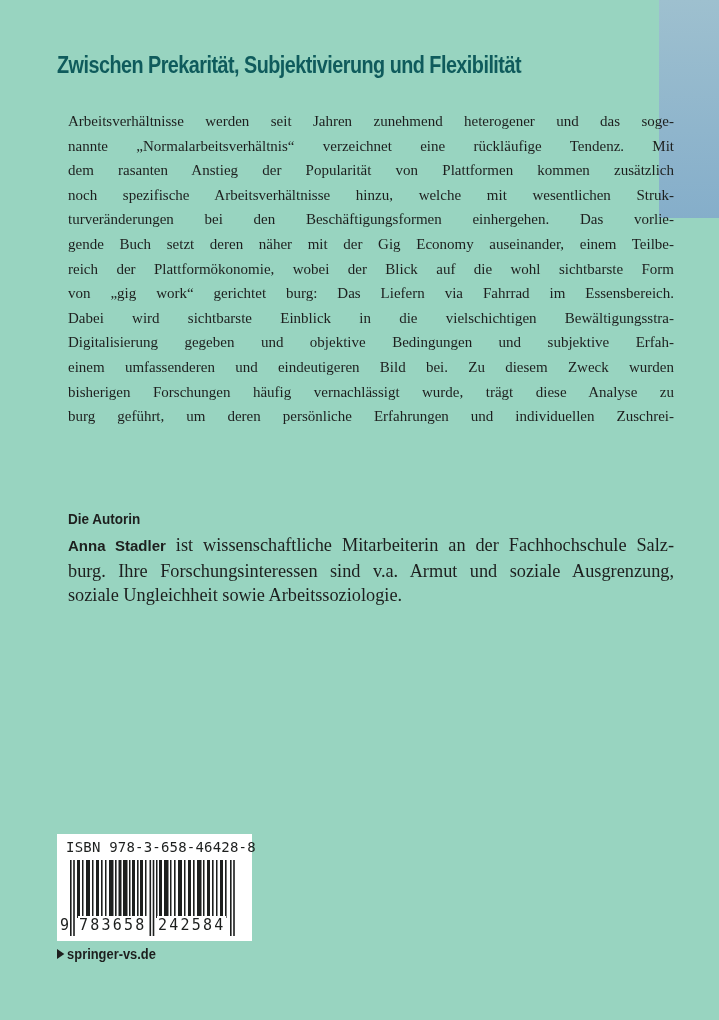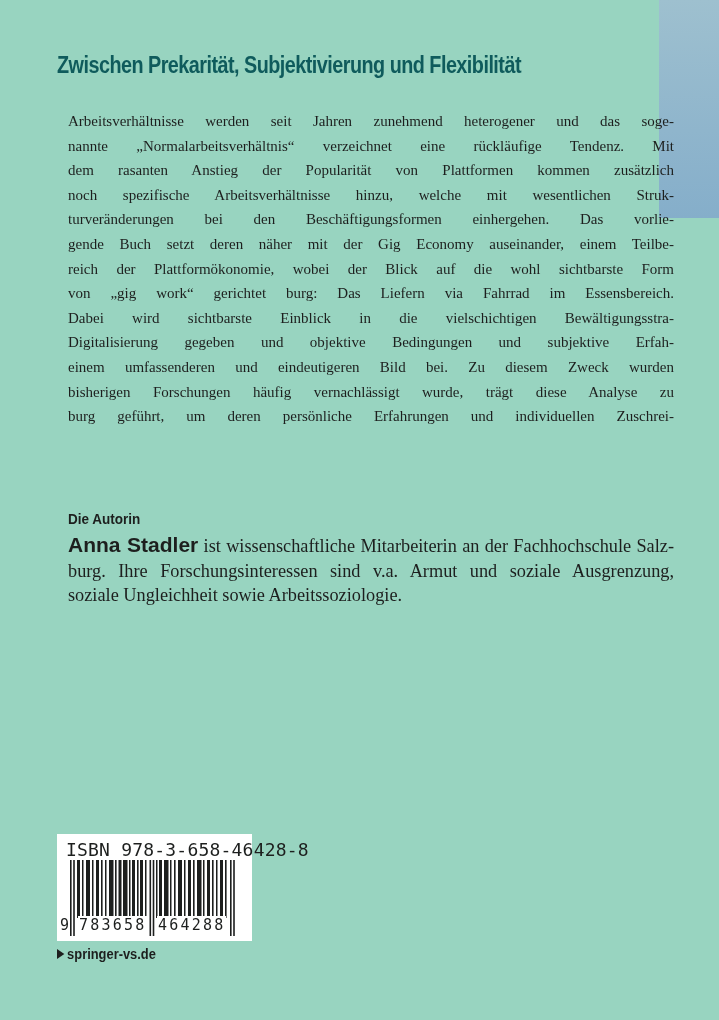--- a/index.html
+++ b/index.html
@@ -34,30 +34,30 @@
     font-family: "Liberation Sans", "DejaVu Sans", sans-serif;
     font-weight: bold; font-size: 15px; color: #1d1f1e;
     transform: scaleX(0.9); transform-origin: left center;
     margin: 0 0 4px 0; line-height: 20px;
   }
   .author-text { font-size: 18.3px; line-height: 24.6px; margin: 0; }
   .author-text .line { display: block; text-align: justify; text-align-last: justify; white-space: nowrap; }
   .author-text .line.last { text-align-last: left; }
   .author-name {
     font-family: "Liberation Sans", "DejaVu Sans", sans-serif;
-    font-weight: bold; font-size: 21px;
+    font-weight: bold; font-size: 15px;
   }
   .barcode-box {
     position: absolute; left: 57px; top: 834px; width: 195px; height: 107px;
     background: #ffffff;
   }
   .isbn-text {
     position: absolute; left: 9px; top: 5px;
     font-family: "DejaVu Sans Mono", "Liberation Mono", monospace;
-    font-size: 18px; color: #1d1f1e; letter-spacing: 0.2px; white-space: nowrap;
+    font-size: 14px; color: #1d1f1e; letter-spacing: 0.2px; white-space: nowrap;
   }
   .bars {
     position: absolute; left: 13px; top: 26px; width: 165px; height: 76px;
   }
   .bar-digits {
     position: absolute; left: 0; top: 82px; width: 195px; height: 22px;
     font-family: "DejaVu Sans Mono", "Liberation Mono", monospace;
     font-size: 15px; color: #1d1f1e;
   }
   .bar-digits span { position: absolute; top: 0; background: #ffffff; padding: 0 1px; }
@@ -146,20 +146,20 @@
         <rect x="146" y="0" width="1.5" height="58"></rect>
       <rect x="150" y="0" width="3" height="58"></rect>
         <rect x="155" y="0" width="1.6" height="58"></rect>
       <rect x="160" y="0" width="1.6" height="76"></rect>
         <rect x="163.2" y="0" width="1.6" height="76"></rect>
     </g>
   </svg>
   <div class="bar-digits">
     <span style="left:2px;">9</span>
     <span style="left:21px; letter-spacing:2.2px;text-align:right;">783658</span>
-    <span style="left:100px; letter-spacing:2.2px;">464288</span>
+    <span style="left:100px; letter-spacing:2.2px;">242584</span>
   </div>
 </div>
 
 <div class="publisher-link">
   <span class="arrow-icon"></span>
   <span>springer-vs.de</span>
 </div>
 
 </body></html>

